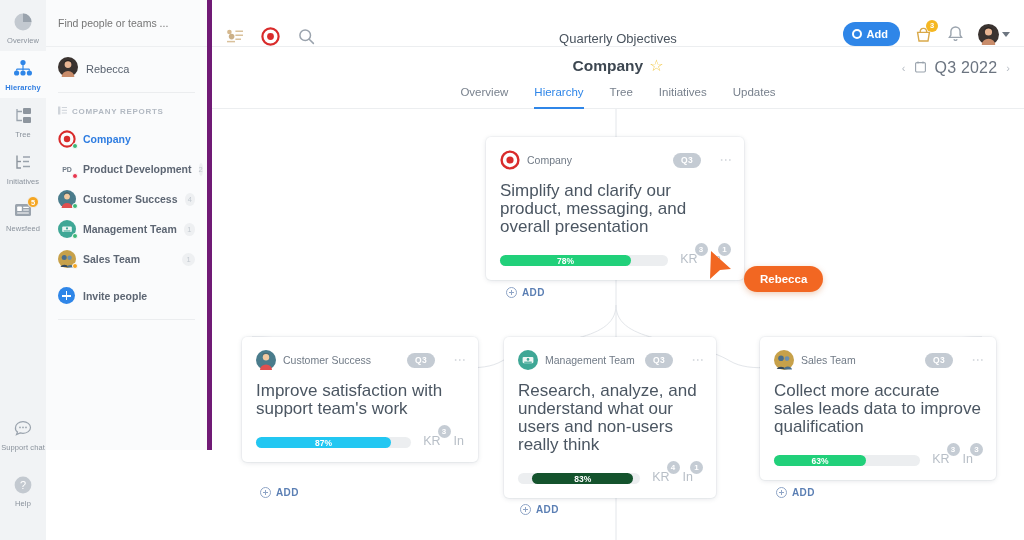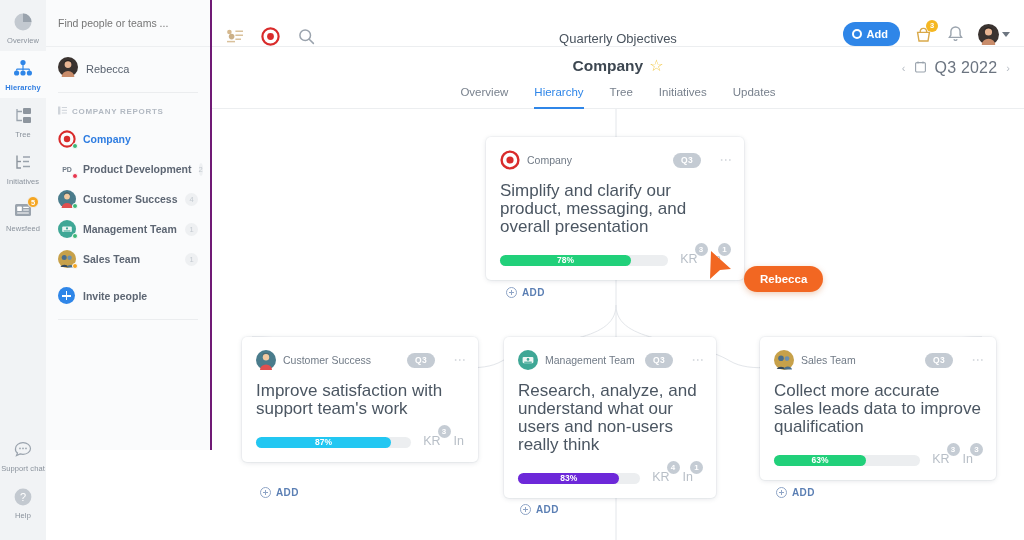--- a/index.html
+++ b/index.html
@@ -32,27 +32,27 @@
     text-align: center; letter-spacing: .1px;
   }
   .rail-item.active .rail-label { color: #2f7de1; font-weight: bold; }
   .rail-badge {
     position: absolute; top: 4px; right: 7px;
     width: 12px; height: 12px; border-radius: 50%;
     background: #f5a623; color: #fff; font-size: 7.5px; font-weight: bold;
     display: flex; align-items: center; justify-content: center;
     border: 1.2px solid #f1f3f5;
   }
-  .rail-bottom { margin-top: auto; padding-bottom: 14px; display:flex; flex-direction:column; align-items:center; gap: 0;}
+  .rail-bottom { margin-top: auto; padding-bottom: 26px; display:flex; flex-direction:column; align-items:center; gap: 9px;}
 
   
   .sidebar {
     width: 166px; flex: 0 0 166px; height: 450px;
     background: #fafbfc;
-    border-right: 2px solid #701a75;
+    border-right: 5px solid #701a75;
     display: flex; flex-direction: column;
   }
   .side-search {
     height: 47px; display: flex; align-items: center;
     padding: 0 12px; border-bottom: 1px solid #edeff1;
   }
   .side-search input {
     border: none; outline: none; background: transparent;
     font-family: "Liberation Sans", sans-serif;
     font-size: 10.5px; color: #9aa2ad; width: 100%;
@@ -170,21 +170,21 @@
   }
   .kebab { margin-left: 14px; color: #b9bfc7; font-size: 12px; line-height: 8px; cursor: pointer;
            letter-spacing:0; writing-mode: vertical-rl; }
   .card-obj {
     margin-top: 12px; font-size: 17px; line-height: 18px; color: #4b5662;
   }
   .card-foot { display: flex; align-items: flex-end; gap: 0; margin-top: 16px; }
   .bar-track { flex: 1; height: 11px; border-radius: 6px; background: #eceef0; position: relative; }
   .bar-fill {
     height: 11px; border-radius: 6px; position: absolute; left: 0; top: 0;
-    display: flex; align-items: flex-start; justify-content: center;
+    display: flex; align-items: center; justify-content: center;
     color: #fff; font-size: 8.5px; font-weight: bold;
   }
   .metrics { display: flex; align-items: flex-end; gap: 4px; margin-left: 12px; }
   .metric { position: relative; font-size: 12.5px; color: #b8bfc7; padding-right: 9px; }
   .metric-badge {
     position: absolute; top: -9px; right: -1px;
     width: 13px; height: 13px; border-radius: 50%;
     background: #c5ccd4; color: #fff; font-size: 8px; font-weight: bold;
     display: flex; align-items: center; justify-content: center;
   }
@@ -580,21 +580,21 @@
               <circle cx="10" cy="9.4" r="1.3" fill="#3fa796"></circle>
             </svg>
           </span>
           <span class="card-team">Management Team</span>
           <span class="q-badge">Q3</span>
           <span class="kebab">⋮</span>
         </div>
         <div class="card-obj">Research, analyze, and understand what our users and non-users really think</div>
         <div class="card-foot">
           <div class="bar-track">
-            <div class="bar-fill" style="width:83%; background:#6d28d9;">
+            <div class="bar-fill" style="width:83%; background:#14532d;margin-left:14px;">
               <span>83%</span>
             </div>
           </div>
           <div class="metrics">
             <span class="metric">
               <span>KR</span>
               <span class="metric-badge">4</span>
             </span>
             <span class="metric">
               <span>In</span>

